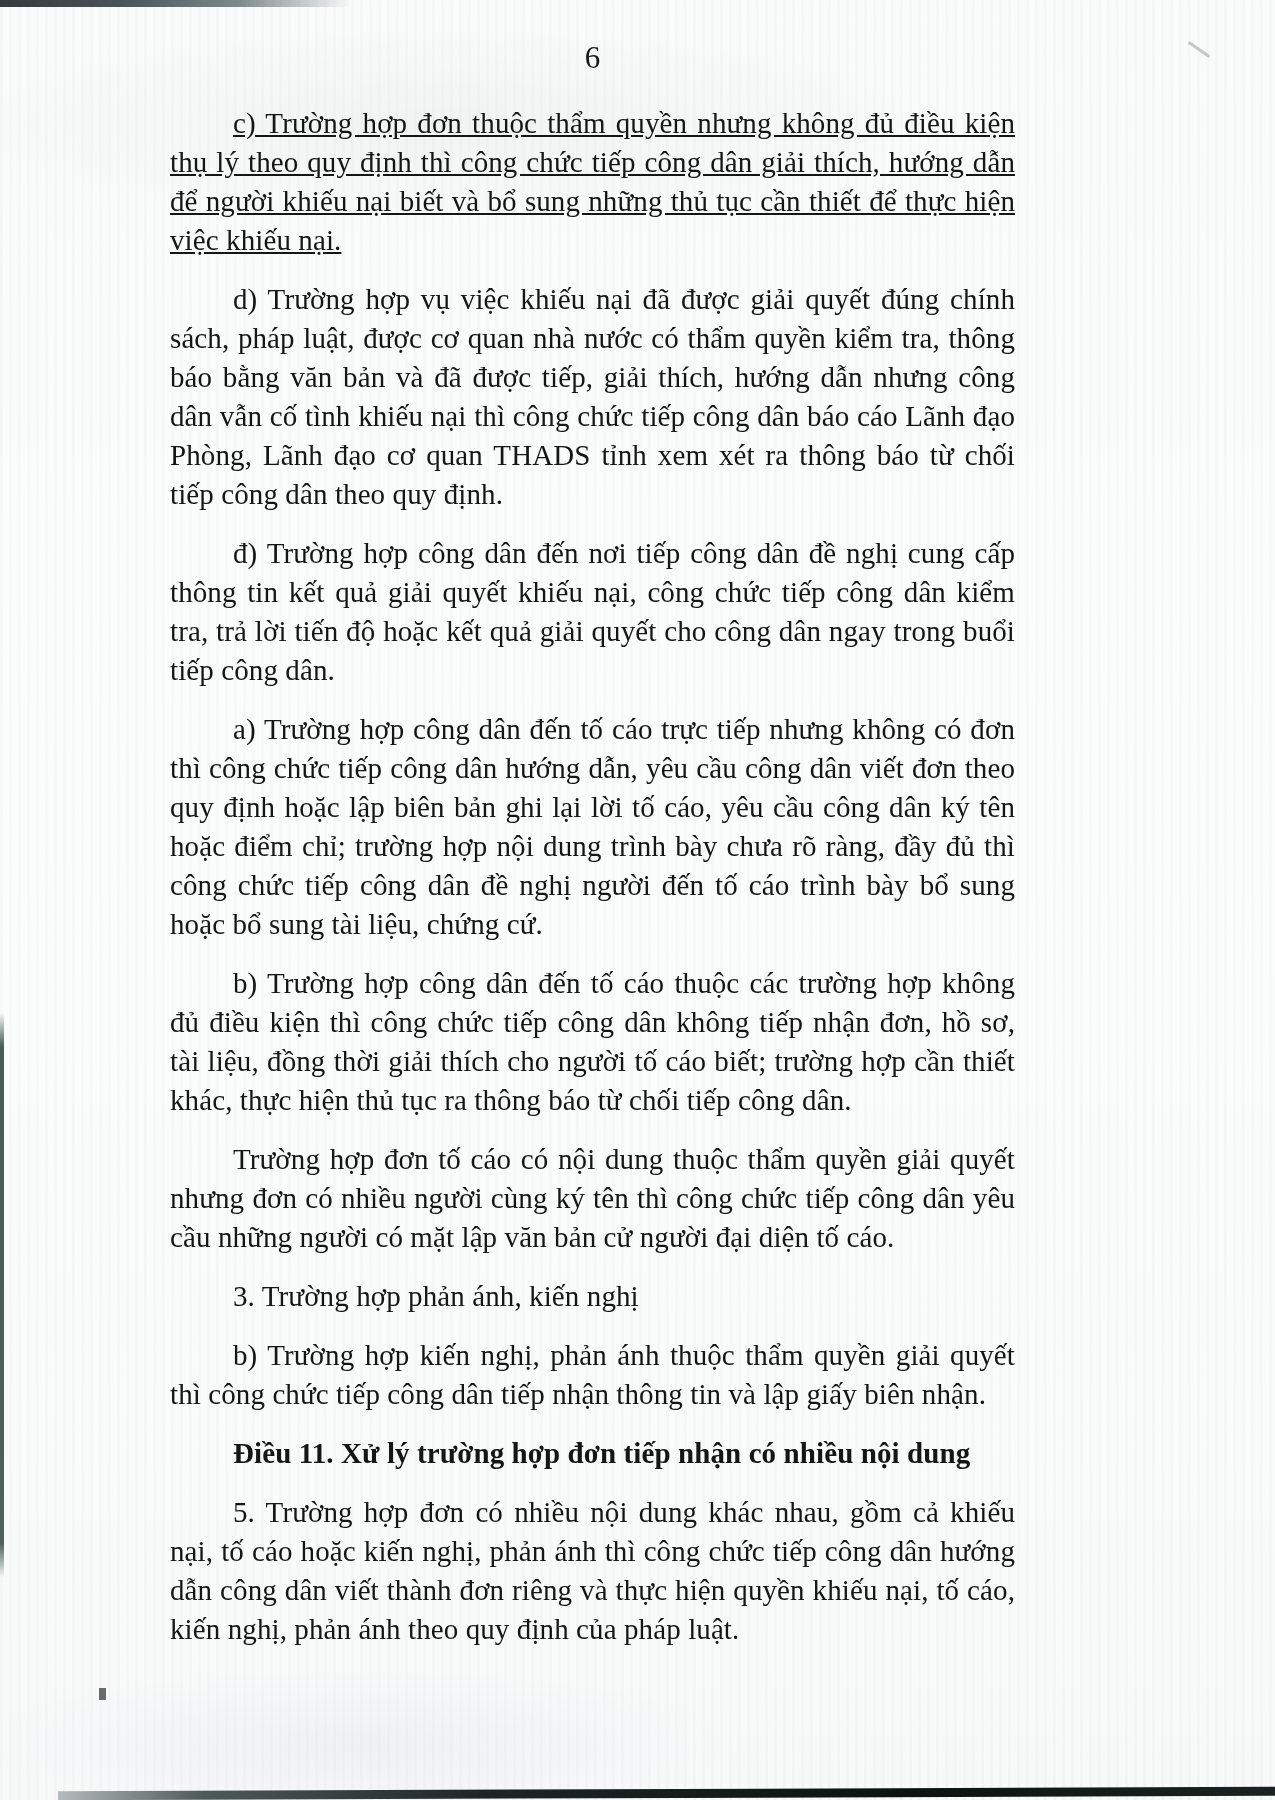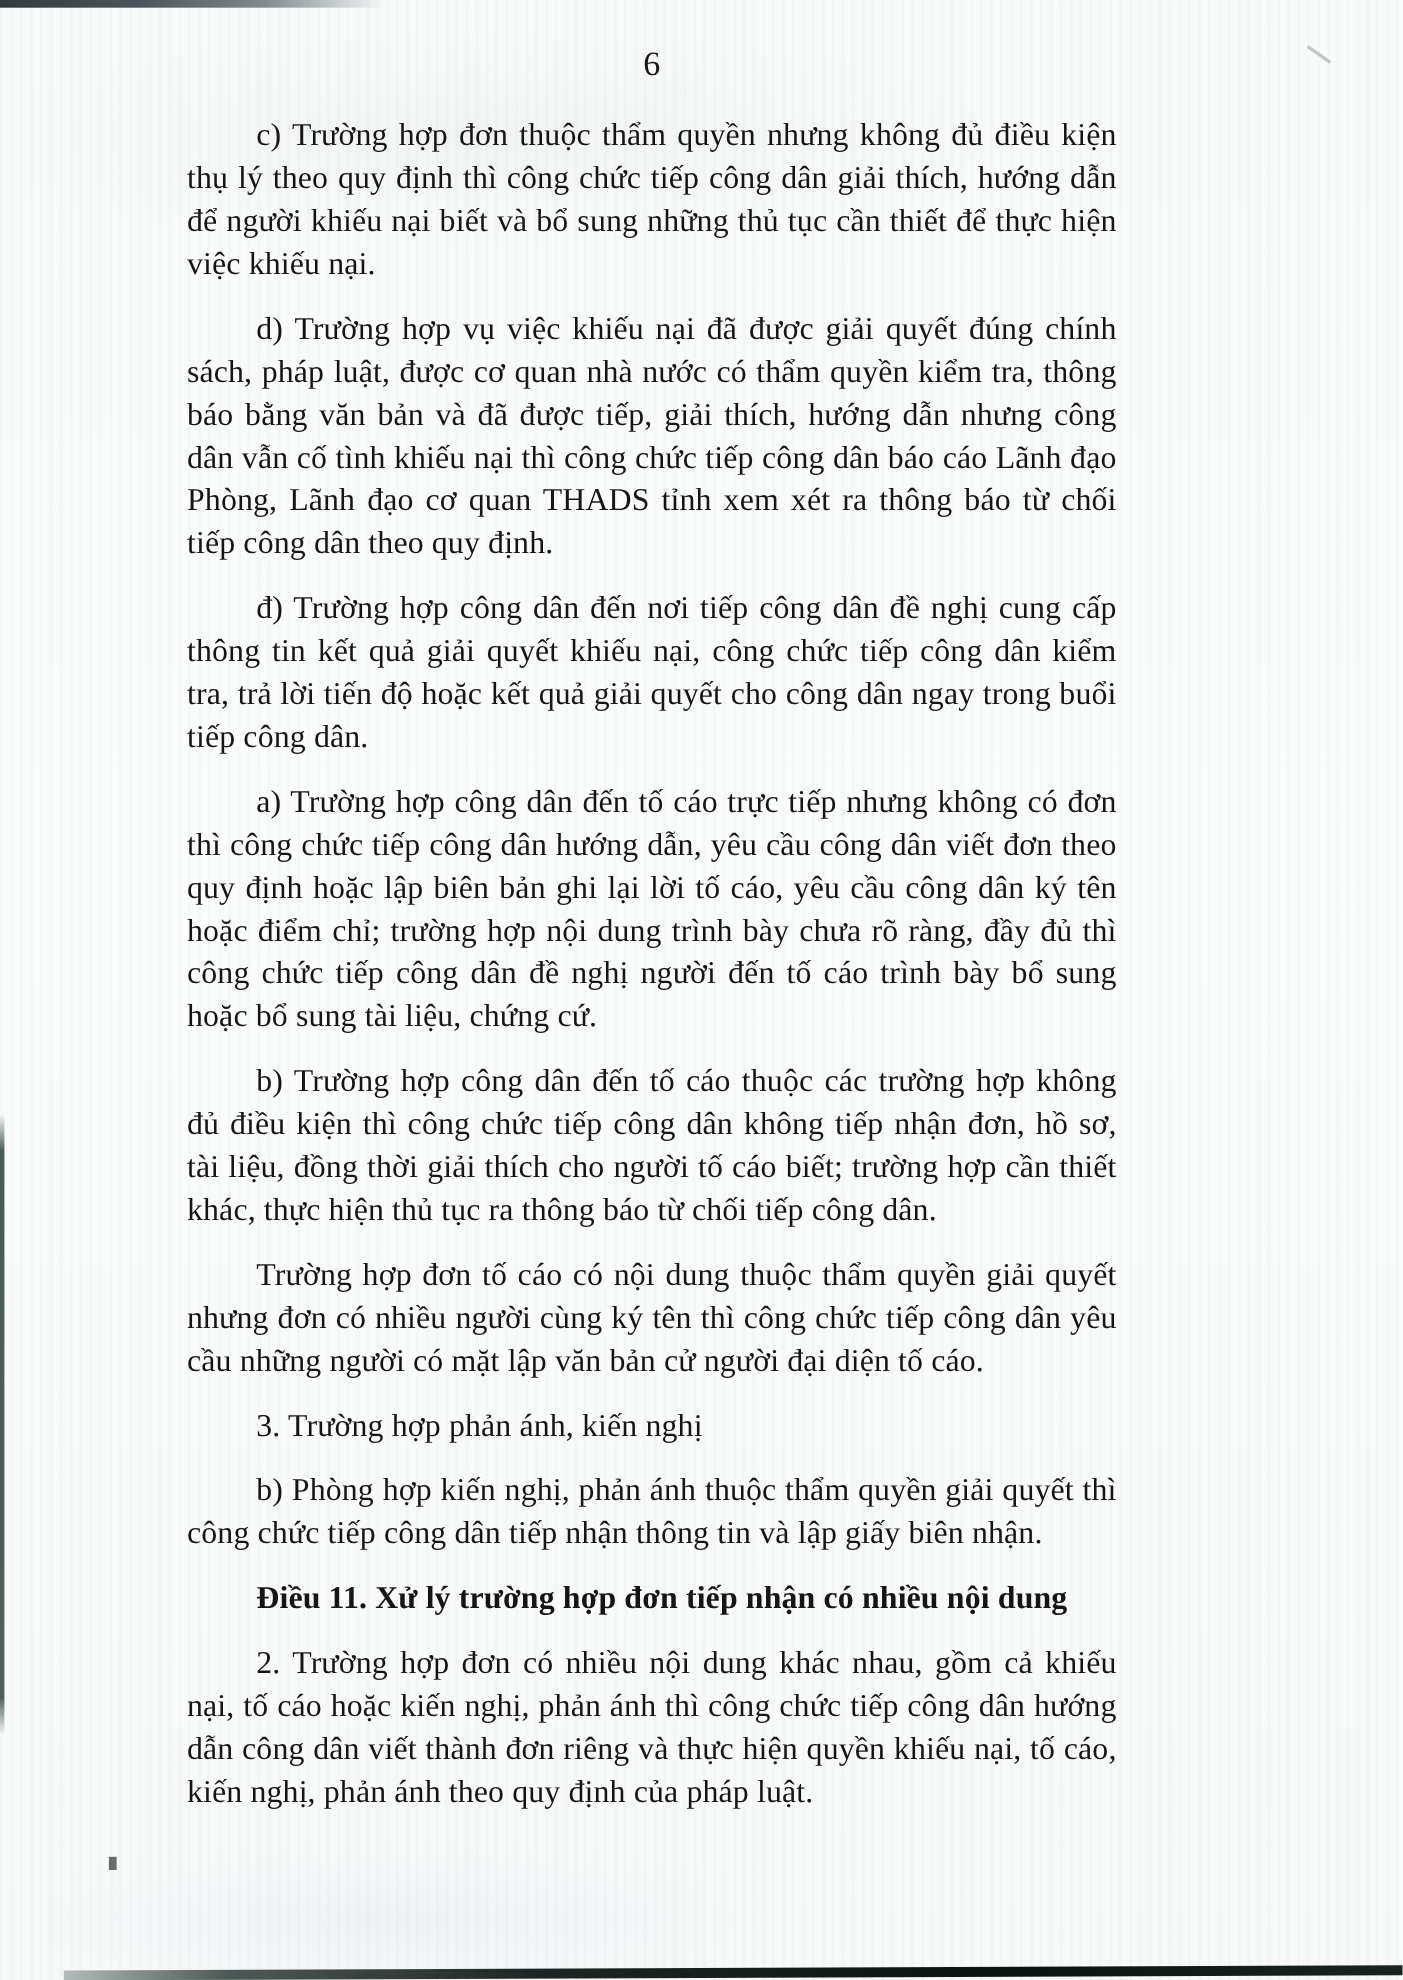--- a/index.html
+++ b/index.html
@@ -41,21 +41,21 @@
     font-size: 29px;
     line-height: 39px;
     text-align: justify;
     color: #151515;
     letter-spacing: 0.1px;
   }
   .content p {
     text-indent: 63px;
     margin-top: 20px;
   }
-  .content p:first-child { margin-top: 0; }
+  .content p:first-child { margin-top: 0; text-decoration: underline; }
   .content p.heading { font-weight: bold; }
   
   .art-top {
     position: absolute;
     top: 0; left: 0;
     width: 350px; height: 7px;
     background: linear-gradient(to right, #333b3f, #49545a 35%, #7d898d 68%, rgba(250,251,251,0));
   }
   .art-left {
     position: absolute;
@@ -100,17 +100,17 @@
   <div class="page-number">6</div>
 
   <div class="content">
     <p>c) Trường hợp đơn thuộc thẩm quyền nhưng không đủ điều kiện thụ lý theo quy định thì công chức tiếp công dân giải thích, hướng dẫn để người khiếu nại biết và bổ sung những thủ tục cần thiết để thực hiện việc khiếu nại.</p>
     <p>d) Trường hợp vụ việc khiếu nại đã được giải quyết đúng chính sách, pháp luật, được cơ quan nhà nước có thẩm quyền kiểm tra, thông báo bằng văn bản và đã được tiếp, giải thích, hướng dẫn nhưng công dân vẫn cố tình khiếu nại thì công chức tiếp công dân báo cáo Lãnh đạo Phòng, Lãnh đạo cơ quan THADS tỉnh xem xét ra thông báo từ chối tiếp công dân theo quy định.</p>
     <p>đ) Trường hợp công dân đến nơi tiếp công dân đề nghị cung cấp thông tin kết quả giải quyết khiếu nại, công chức tiếp công dân kiểm tra, trả lời tiến độ hoặc kết quả giải quyết cho công dân ngay trong buổi tiếp công dân.</p>
     <p>a) Trường hợp công dân đến tố cáo trực tiếp nhưng không có đơn thì công chức tiếp công dân hướng dẫn, yêu cầu công dân viết đơn theo quy định hoặc lập biên bản ghi lại lời tố cáo, yêu cầu công dân ký tên hoặc điểm chỉ; trường hợp nội dung trình bày chưa rõ ràng, đầy đủ thì công chức tiếp công dân đề nghị người đến tố cáo trình bày bổ sung hoặc bổ sung tài liệu, chứng cứ.</p>
     <p>b) Trường hợp công dân đến tố cáo thuộc các trường hợp không đủ điều kiện thì công chức tiếp công dân không tiếp nhận đơn, hồ sơ, tài liệu, đồng thời giải thích cho người tố cáo biết; trường hợp cần thiết khác, thực hiện thủ tục ra thông báo từ chối tiếp công dân.</p>
     <p>Trường hợp đơn tố cáo có nội dung thuộc thẩm quyền giải quyết nhưng đơn có nhiều người cùng ký tên thì công chức tiếp công dân yêu cầu những người có mặt lập văn bản cử người đại diện tố cáo.</p>
     <p>3. Trường hợp phản ánh, kiến nghị</p>
-    <p>b) Phòng hợp kiến nghị, phản ánh thuộc thẩm quyền giải quyết thì công chức tiếp công dân tiếp nhận thông tin và lập giấy biên nhận.</p>
+    <p>b) Trường hợp kiến nghị, phản ánh thuộc thẩm quyền giải quyết thì công chức tiếp công dân tiếp nhận thông tin và lập giấy biên nhận.</p>
     <p class="heading">Điều 11. Xử lý trường hợp đơn tiếp nhận có nhiều nội dung</p>
-    <p>2. Trường hợp đơn có nhiều nội dung khác nhau, gồm cả khiếu nại, tố cáo hoặc kiến nghị, phản ánh thì công chức tiếp công dân hướng dẫn công dân viết thành đơn riêng và thực hiện quyền khiếu nại, tố cáo, kiến nghị, phản ánh theo quy định của pháp luật.</p>
+    <p>5. Trường hợp đơn có nhiều nội dung khác nhau, gồm cả khiếu nại, tố cáo hoặc kiến nghị, phản ánh thì công chức tiếp công dân hướng dẫn công dân viết thành đơn riêng và thực hiện quyền khiếu nại, tố cáo, kiến nghị, phản ánh theo quy định của pháp luật.</p>
   </div>
 </div>
 
 </body></html>

